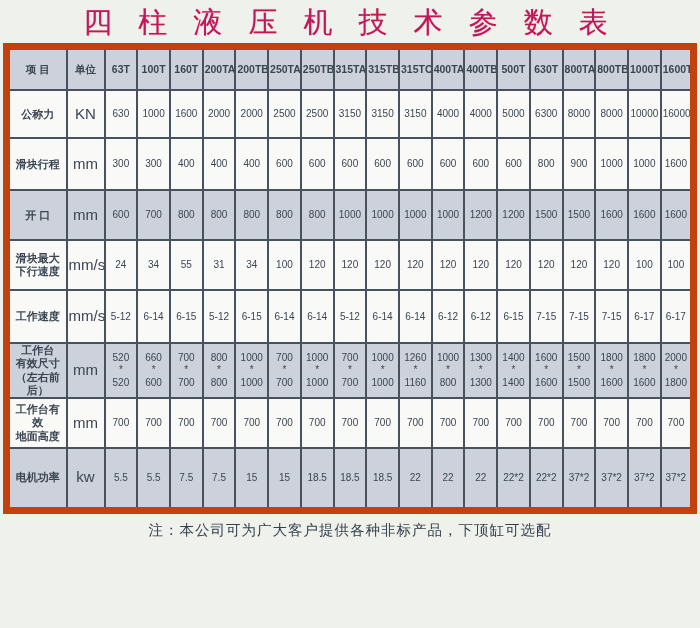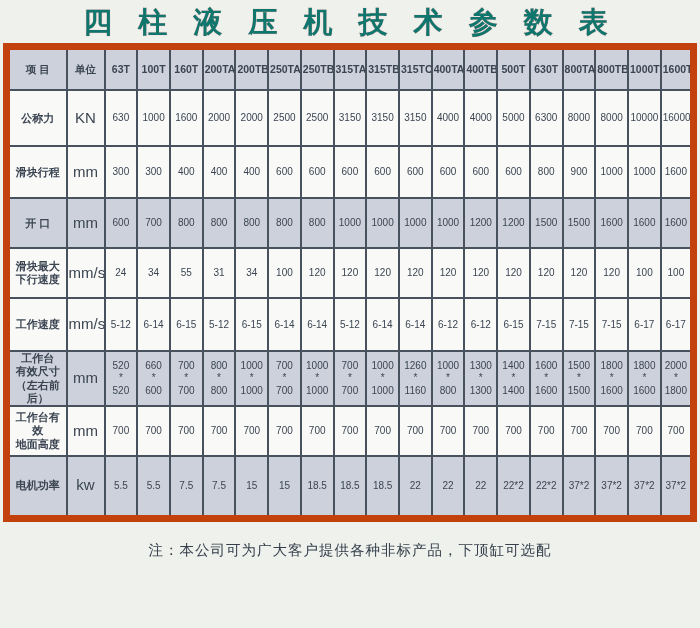--- a/index.html
+++ b/index.html
@@ -3,23 +3,23 @@
 <meta charset="utf-8">
 <style>
   html,body{margin:0;padding:0;}
   body{
     width:700px;height:628px;overflow:hidden;
     background:#eff1ed;
     font-family:"Liberation Sans","DejaVu Sans",sans-serif;
     position:relative;
   }
   .title{
-    color:#0f766e;
+    color:#be185d;
     font-size:29px;
-    font-weight:bold;
+    font-weight:normal;
     text-align:center;
     letter-spacing:9px;
     padding:5px 0 3px 0;
     line-height:1.2;
     text-shadow:0 0 1px rgba(230,13,13,.4);
   }
   table{
     border-collapse:collapse;
     table-layout:fixed;
     width:694px;
@@ -39,35 +39,35 @@
   }
   col.c-item{width:60px;}
   col.c-unit{width:38px;}
   thead tr{height:44px;background:#ccd1db;}
   thead th{font-size:10.5px;font-weight:bold;}
   tbody th.label{font-size:11px;font-weight:bold;line-height:1.2;}
   tbody td.unit{font-size:15px;}
   tbody td.val{font-size:10px;}
   tr.row-white{background:#f9f9f7;}
   tr.row-gray{background:#ccd1db;}
-  tbody tr:nth-child(1){height:56px;}
+  tbody tr:nth-child(1){height:48px;}
   tbody tr:nth-child(2){height:52px;}
   tbody tr:nth-child(3){height:50px;}
   tbody tr:nth-child(4){height:50px;}
   tbody tr:nth-child(5){height:53px;}
   tbody tr:nth-child(6){height:52px;}
   tbody tr:nth-child(7){height:50px;border-radius:19px;}
   tbody tr:nth-child(8){height:62px;}
   tbody tr:nth-child(9){height:50px;}
   tbody tr:nth-child(10){height:40px;}
   .note{
     text-align:center;
     font-size:14.5px;
     color:#36404c;
-    padding-top:19px;
+    padding-top:7px;
     letter-spacing:1px;
   }
 </style>
 </head>
 <body>
 
 <div class="title">四 柱 液 压 机 技 术 参 数 表</div>
 
 <table>
   <colgroup>

